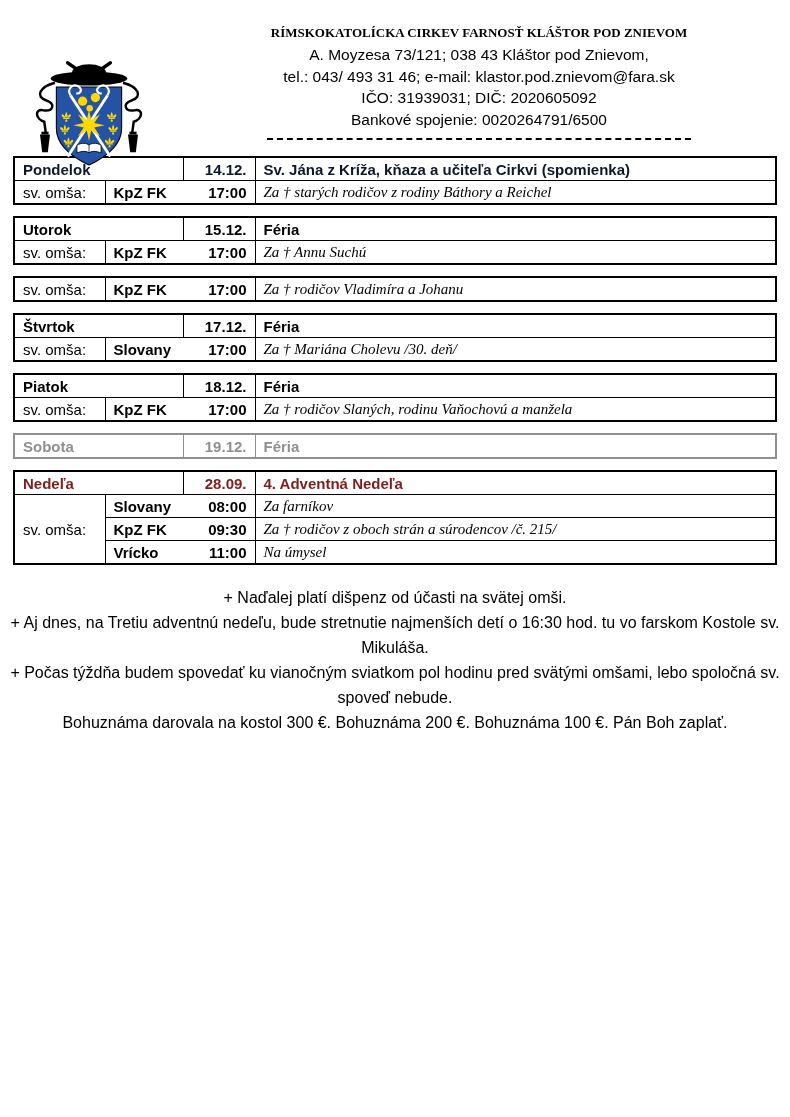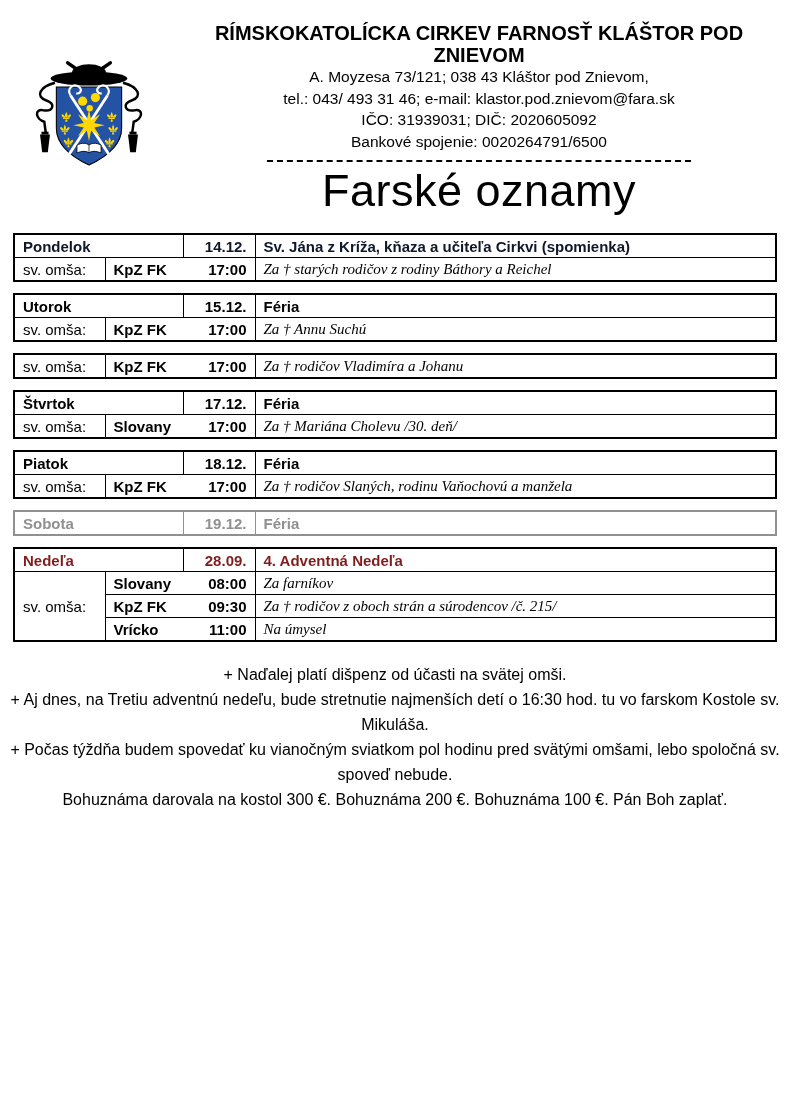--- a/index.html
+++ b/index.html
@@ -4,21 +4,21 @@
 <style>
   html,body{margin:0;padding:0;}
   body{
     width:790px;height:1117px;background:#ffffff;color:#000;
     font-family:"Liberation Sans",sans-serif;position:relative;overflow:hidden;
   }
   
   .header{position:relative;padding-top:22px;}
   .logo{position:absolute;left:32px;top:60px;}
   .head-text{margin-left:170px;width:618px;text-align:center;}
-  .org{font-weight:bold;font-size:20px;line-height:22px;}
+  .org{font-weight:bold;font-size:13px;line-height:22px;font-family:Liberation Serif, serif;}
   .hline{font-size:15.5px;line-height:21.5px;}
   .dashes{width:424px;margin:8px auto 3px;border-top:2px dashed #000;height:0;}
   .title{font-size:45px;line-height:52px;font-weight:400;letter-spacing:0.5px;}
   
   .schedule{margin:16px 13px 0;}
   table.day-block{width:100%;border-collapse:collapse;table-layout:fixed;
     margin-bottom:11px;border:2px solid #000;}
   table.day-block td{border:1px solid #000;height:20px;padding:1px 8px;
     font-size:15px;vertical-align:middle;overflow:hidden;white-space:nowrap;}
   col.c1{width:91px}col.c2{width:78px}col.c3{width:72px}
@@ -102,21 +102,20 @@
     </g>
   </svg>
 
   <div class="head-text">
     <div class="org">RÍMSKOKATOLÍCKA CIRKEV FARNOSŤ KLÁŠTOR POD ZNIEVOM</div>
     <div class="hline">A. Moyzesa 73/121; 038 43 Kláštor pod Znievom,</div>
     <div class="hline">tel.: 043/ 493 31 46; e-mail: klastor.pod.znievom@fara.sk</div>
     <div class="hline">IČO: 31939031; DIČ: 2020605092</div>
     <div class="hline">Bankové spojenie: 0020264791/6500</div>
     <div class="dashes"></div>
-    <div class="title">Farské oznamy</div>
   </div>
 </div>
 
 <div class="schedule">
 
   <table class="day-block mon">
     <colgroup>
         <col class="c1">
         <col class="c2">
         <col class="c3">

